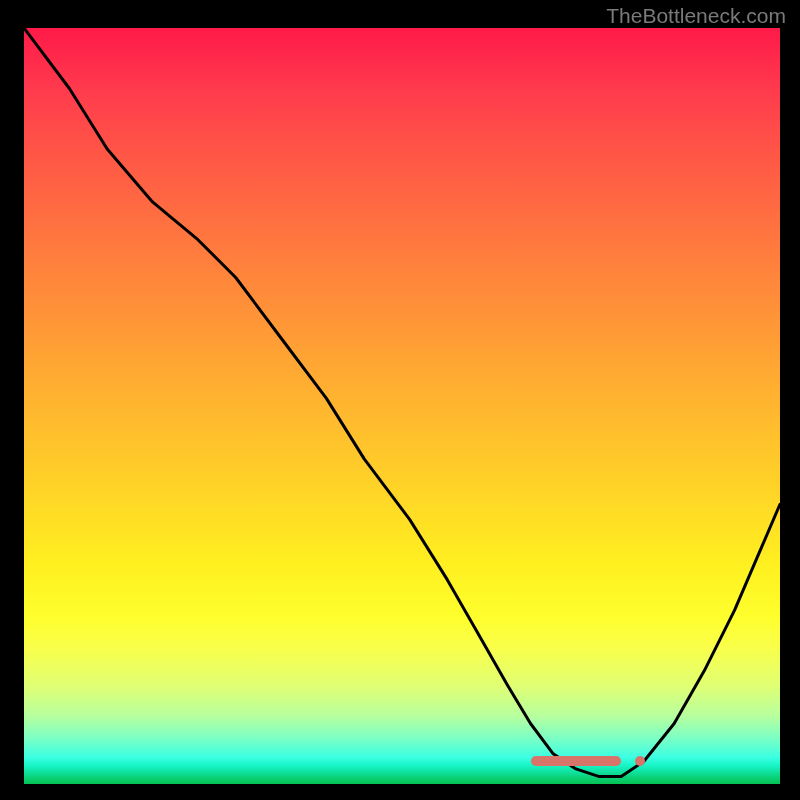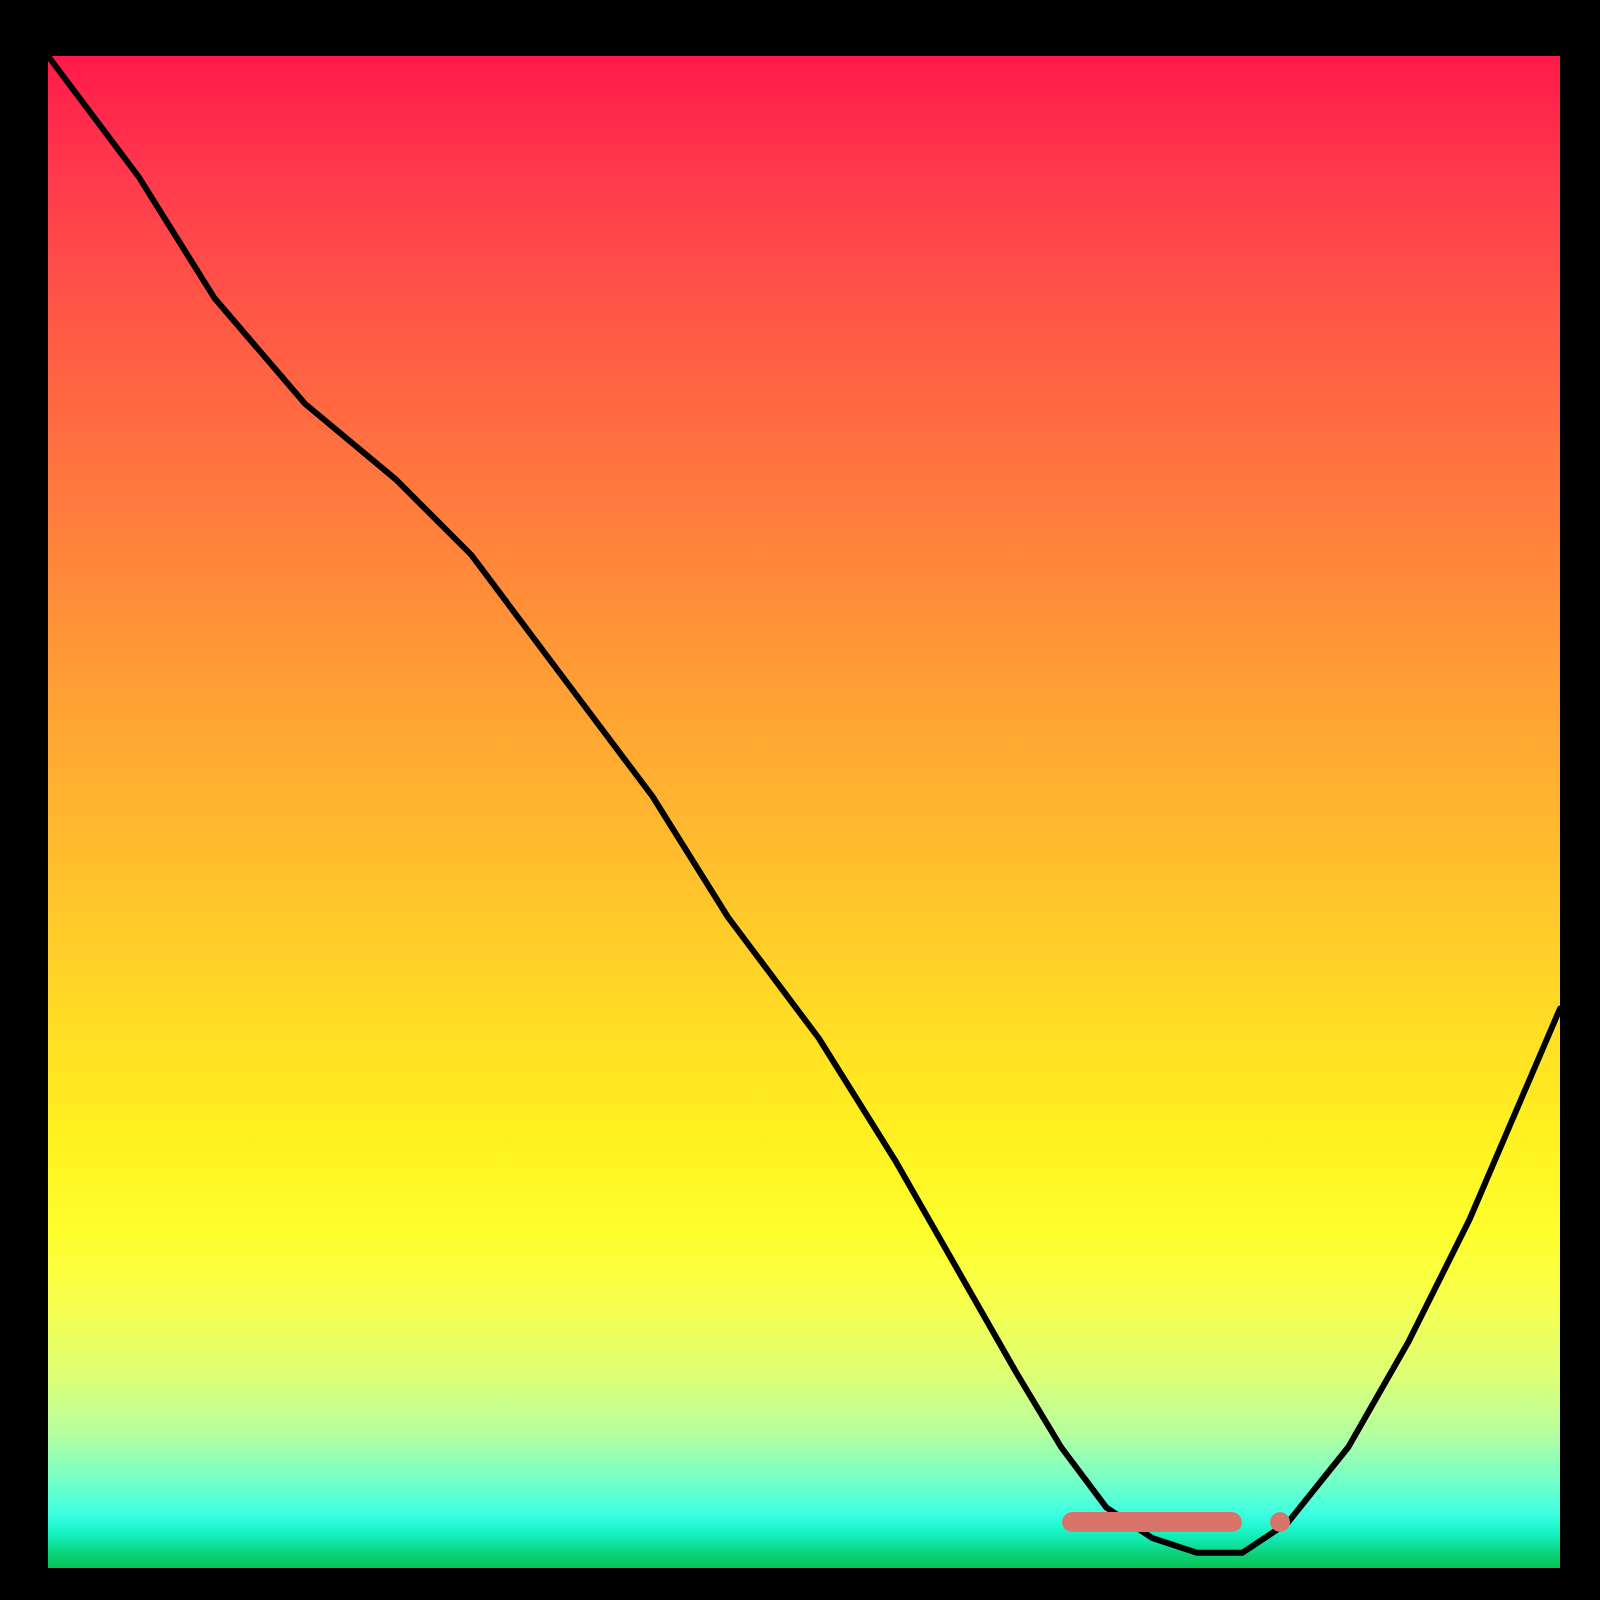--- a/index.html
+++ b/index.html
@@ -80,20 +80,21 @@
     width: 10px;
     height: 10px;
     border-radius: 50%;
     background: #d8746a;
   }
 </style>
 </head>
 <body>
 <div class="container">
 
+  <div class="attribution">TheBottleneck.com</div>
 
   <div class="plot-area">
     <div class="gradient-bg"></div>
 
     <svg class="curve" viewBox="0 0 756 756" preserveAspectRatio="none">
       <path id="curve-path" fill="none" stroke="#000000" stroke-width="3" stroke-linecap="round" stroke-linejoin="round" d="M0.0 0.0 L45.4 60.5 L83.2 121.0 L128.5 173.9 L173.9 211.7 L211.7 249.5 L257.0 310.0 L302.4 370.4 L340.2 430.9 L385.6 491.4 L423.4 551.9 L453.6 604.8 L483.8 657.7 L506.5 695.5 L529.2 725.8 L551.9 740.9 L574.6 748.4 L597.2 748.4 L619.9 733.3 L650.2 695.5 L680.4 642.6 L710.6 582.1 L733.3 529.2 L756.0 476.3"></path>
     </svg>
 
     <div id="marker-bar" class="marker-bar" style="left: 506.52px; width: 90.72px; top: 728.32px;"></div>
     <div id="marker-dot" class="marker-dot" style="left: 611.14px; top: 728.32px;"></div>

